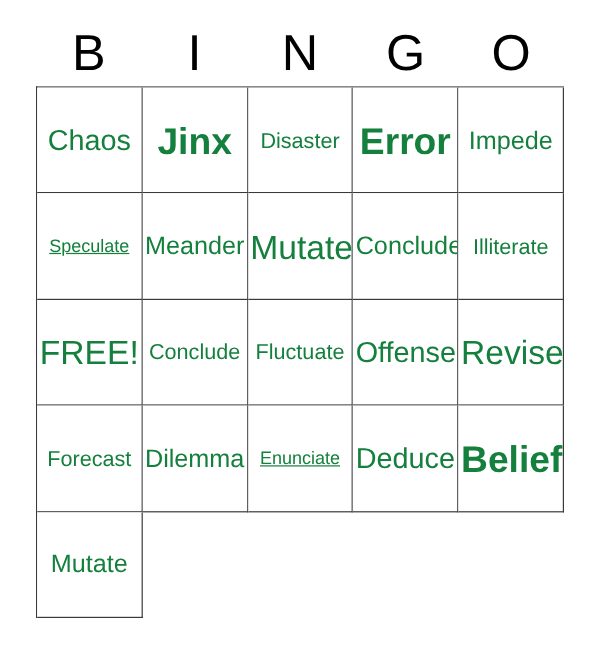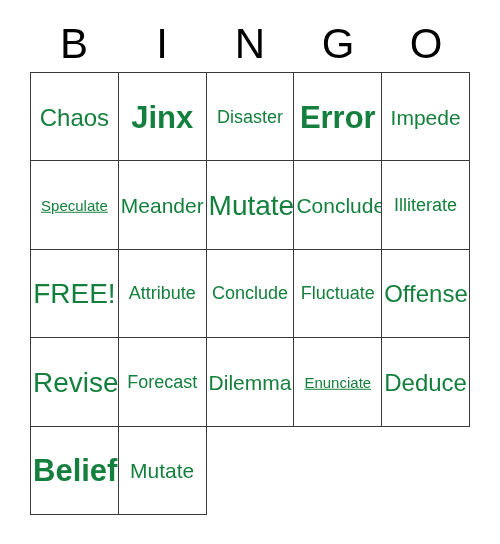--- a/index.html
+++ b/index.html
@@ -133,23 +133,20 @@
       <div class="cell-text fs-m">Conclude</div>
     </div>
 
     <div class="cell">
       <div class="cell-text fs-s">Illiterate</div>
     </div>
     <div class="cell">
       <div class="cell-text fs-xl">FREE!</div>
     </div>
     <div class="cell">
-      <div class="cell-text fs-s">Attribute</div>
-    </div>
-    <div class="cell">
       <div class="cell-text fs-s">Conclude</div>
     </div>
 
     <div class="cell">
       <div class="cell-text fs-s">Fluctuate</div>
     </div>
     <div class="cell">
       <div class="cell-text fs-l">Offense</div>
     </div>
     <div class="cell">

